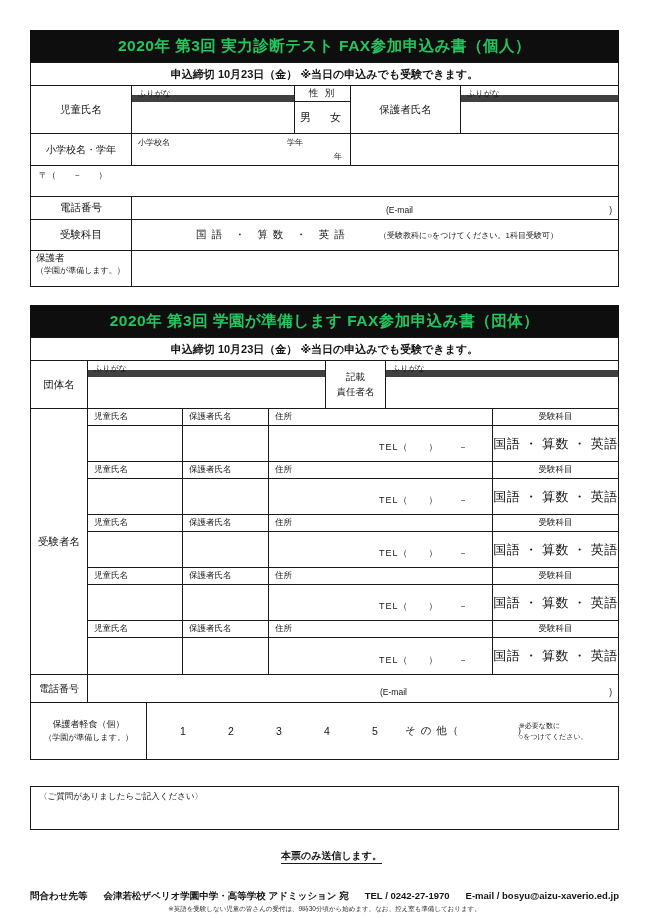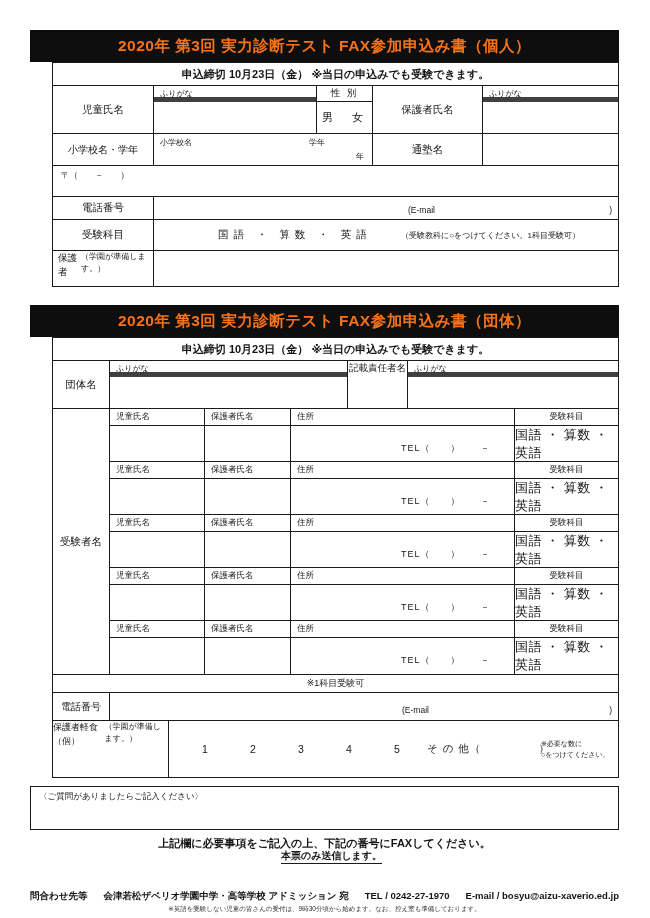--- a/index.html
+++ b/index.html
@@ -5,37 +5,37 @@
   * { margin:0; padding:0; box-sizing:border-box; }
   html,body { background:#ffffff; }
   .page {
     position:relative; width:650px; height:918px; background:#ffffff;
     font-family:"Liberation Sans","DejaVu Sans",sans-serif; color:#151515;
     overflow:hidden;
   }
   .block { position:absolute; left:30px; width:589px; }
 
   .bar {
-    height:32px; background:#0e0e0e; color:#f97316;
+    height:32px; background:#0e0e0e; color:#22c55e;
     display:flex; align-items:center; justify-content:center;
     font-weight:bold; font-size:15.5px; letter-spacing:0.5px;
   }
-  .tbody { border:1.5px solid #1a1a1a; border-top:1px solid #1a1a1a;margin-left:22px; }
+  .tbody { border:1.5px solid #1a1a1a; border-top:1px solid #1a1a1a; }
   .deadline {
     height:23px; display:flex; align-items:center; justify-content:center;
     font-weight:bold; font-size:11px; border-bottom:1px solid #1a1a1a;
   }
   .row { display:flex; border-bottom:1px solid #1a1a1a; }
   .row.last { border-bottom:none; }
   .cell { border-right:1px solid #1a1a1a; position:relative; }
   .cell.lastc { border-right:none; }
   .fx { flex:1; }
   .lab { display:flex; align-items:center; justify-content:center; font-size:10.5px; text-align:center; }
   .sub { font-size:8px; padding:2px 6px; }
-  .strip { height:16px; border-bottom:5px solid #404040; }
+  .strip { height:16px; border-bottom:7px solid #404040; }
   .rel { position:relative; }
   .ctr { display:flex; align-items:center; justify-content:center; }
 
   
   .h48{height:48px}.h32{height:32px}.h31{height:31px}.h23{height:23px}.h35{height:35px}
   
   .w101{width:101px}.w163{width:163px}.w56{width:56px}.w110{width:110px}.w219{width:219px}
   .gtop{height:16px;border-bottom:1px solid #1a1a1a;display:flex;align-items:center;justify-content:center;font-size:9.5px;letter-spacing:2px}
   .gbot{flex:1;display:flex;align-items:center;justify-content:center;font-size:11px;letter-spacing:4px}
   .abs{position:absolute;font-size:8px}
@@ -49,21 +49,21 @@
   .unit:last-child{border-bottom:none}
   .unit-h{height:17px;display:flex;border-bottom:1px solid #1a1a1a}
   .unit-b{flex:1;display:flex}
   .uc{border-right:1px solid #1a1a1a;position:relative;font-size:8.5px}
   .uc.lastc{border-right:none}
   .uhd{padding:2px 6px}
   .subj9{font-size:13px;letter-spacing:0.5px}
   .tel{position:absolute;left:110px;bottom:7px;font-size:9px;letter-spacing:1px}
   .note-row{height:18px;display:flex;align-items:center;justify-content:center;font-size:9px;border-bottom:1px solid #1a1a1a}
   .h28{height:28px}.h56{height:56px}
-  .two-line{display:flex;justify-content:center;line-height:1.5}
+  .two-line{display:flex;flex-direction:column;align-items:center;justify-content:center;line-height:1.5}
   .mealnum{position:absolute;top:50%;transform:translateY(-50%);font-size:10.5px}
   .mealnote{position:absolute;left:372px;top:50%;transform:translateY(-50%);font-size:7px;line-height:1.6}
 
   
   .qbox{height:44px;border:1.5px solid #1a1a1a;padding:4px 8px;font-size:8.5px}
   .instruction{text-align:center;font-weight:bold;font-size:11px}
   .faxrow{display:flex;align-items:flex-end;justify-content:center}
   .faxbig{font-weight:bold;font-size:43px;letter-spacing:-1px;line-height:1;white-space:nowrap}
   .faxnote{font-weight:bold;font-size:10px;border-bottom:1.5px solid #1a1a1a;margin-left:14px;margin-bottom:5px;white-space:nowrap}
   .contact{display:flex;justify-content:space-between;font-weight:bold;font-size:9.5px;white-space:nowrap}
@@ -96,21 +96,20 @@
         </div>
       </div>
 
       <div class="row h32">
         <div class="cell lab w101" style="font-size:10px">小学校名・学年</div>
         <div class="cell w219 rel">
           <span class="abs" style="left:6px;top:3px">小学校名</span>
           <span class="abs" style="left:155px;top:3px">学年</span>
           <span class="abs" style="right:8px;bottom:3px">年</span>
         </div>
-        <div class="cell lab w110">通塾名</div>
         <div class="cell fx lastc"></div>
       </div>
 
       <div class="row h31">
         <div class="cell fx lastc rel">
           <span class="abs" style="left:8px;top:4px;font-size:8.5px">〒（　　－　　）</span>
         </div>
       </div>
 
       <div class="row h23">
@@ -123,30 +122,30 @@
 
       <div class="row h31">
         <div class="cell lab w101">受験科目</div>
         <div class="cell fx lastc rel">
           <span class="abs vmid" style="left:64px;font-size:10.5px;letter-spacing:1px">国 語　・　算 数　・　英 語</span>
           <span class="abs vmid" style="left:247px">（受験教科に○をつけてください。1科目受験可）</span>
         </div>
       </div>
 
       <div class="row h35 last">
-        <div class="cell w101" style="display:flex;flex-direction:row;justify-content:flex-start;padding-left:5px;line-height:1.5">
+        <div class="cell w101" style="display:flex;flex-direction:column;justify-content:flex-start;padding-left:5px;line-height:1.5">
           <span style="font-size:9.5px">保護者</span>
           <span style="font-size:8px">（学園が準備します。）</span>
         </div>
       </div>
     </div>
   </div>
 
   <div class="block" style="top:305px">
-    <div class="bar">2020年 第3回 実力診断テスト FAX参加申込み書（団体）</div>
+    <div class="bar">2020年 第3回 学園が準備します FAX参加申込み書（団体）</div>
     <div class="tbody">
       <div class="deadline">申込締切 10月23日（金） ※当日の申込みでも受験できます。</div>
 
       <div class="row h48">
         <div class="cell lab w57">団体名</div>
         <div class="cell w238">
           <div class="strip sub">ふりがな</div>
           <div></div>
         </div>
         <div class="cell w60 two-line" style="font-size:9.5px">
@@ -242,21 +241,20 @@
       <div class="uc w86"></div>
       <div class="uc w224">
         <span class="tel">TEL（　　）　　－</span>
       </div>
       <div class="uc fx lastc ctr subj9">国語 ・ 算数 ・ 英語</div>
     </div>
   </div>
 </div>
       </div>
 
-      <div class="note-row">※1科目受験可</div>
 
       <div class="row h28">
         <div class="cell lab w57" style="font-size:10px">電話番号</div>
         <div class="cell fx lastc rel">
           <span class="abs" style="left:292px;bottom:5px;font-size:8.5px">(E-mail</span>
           <span class="abs" style="right:6px;bottom:5px;font-size:8.5px">)</span>
         </div>
       </div>
 
       <div class="row h56 last">
@@ -277,21 +275,20 @@
           </span>
         </div>
       </div>
     </div>
   </div>
 
   <div class="block qbox" style="top:786px">
     <span>〈ご質問がありましたらご記入ください〉</span>
   </div>
 
-  <div class="block instruction" style="top:836px">上記欄に必要事項をご記入の上、下記の番号にFAXしてください。</div>
 
   <div class="block faxrow" style="top:849px">
     <span class="faxnote">本票のみ送信します。</span>
   </div>
 
   <div class="block contact" style="top:890px">
     <span>問合わせ先等</span>
     <span>会津若松ザベリオ学園中学・高等学校 アドミッション 宛</span>
     <span>TEL / 0242-27-1970</span>
     <span>E-mail / bosyu@aizu-xaverio.ed.jp</span>

